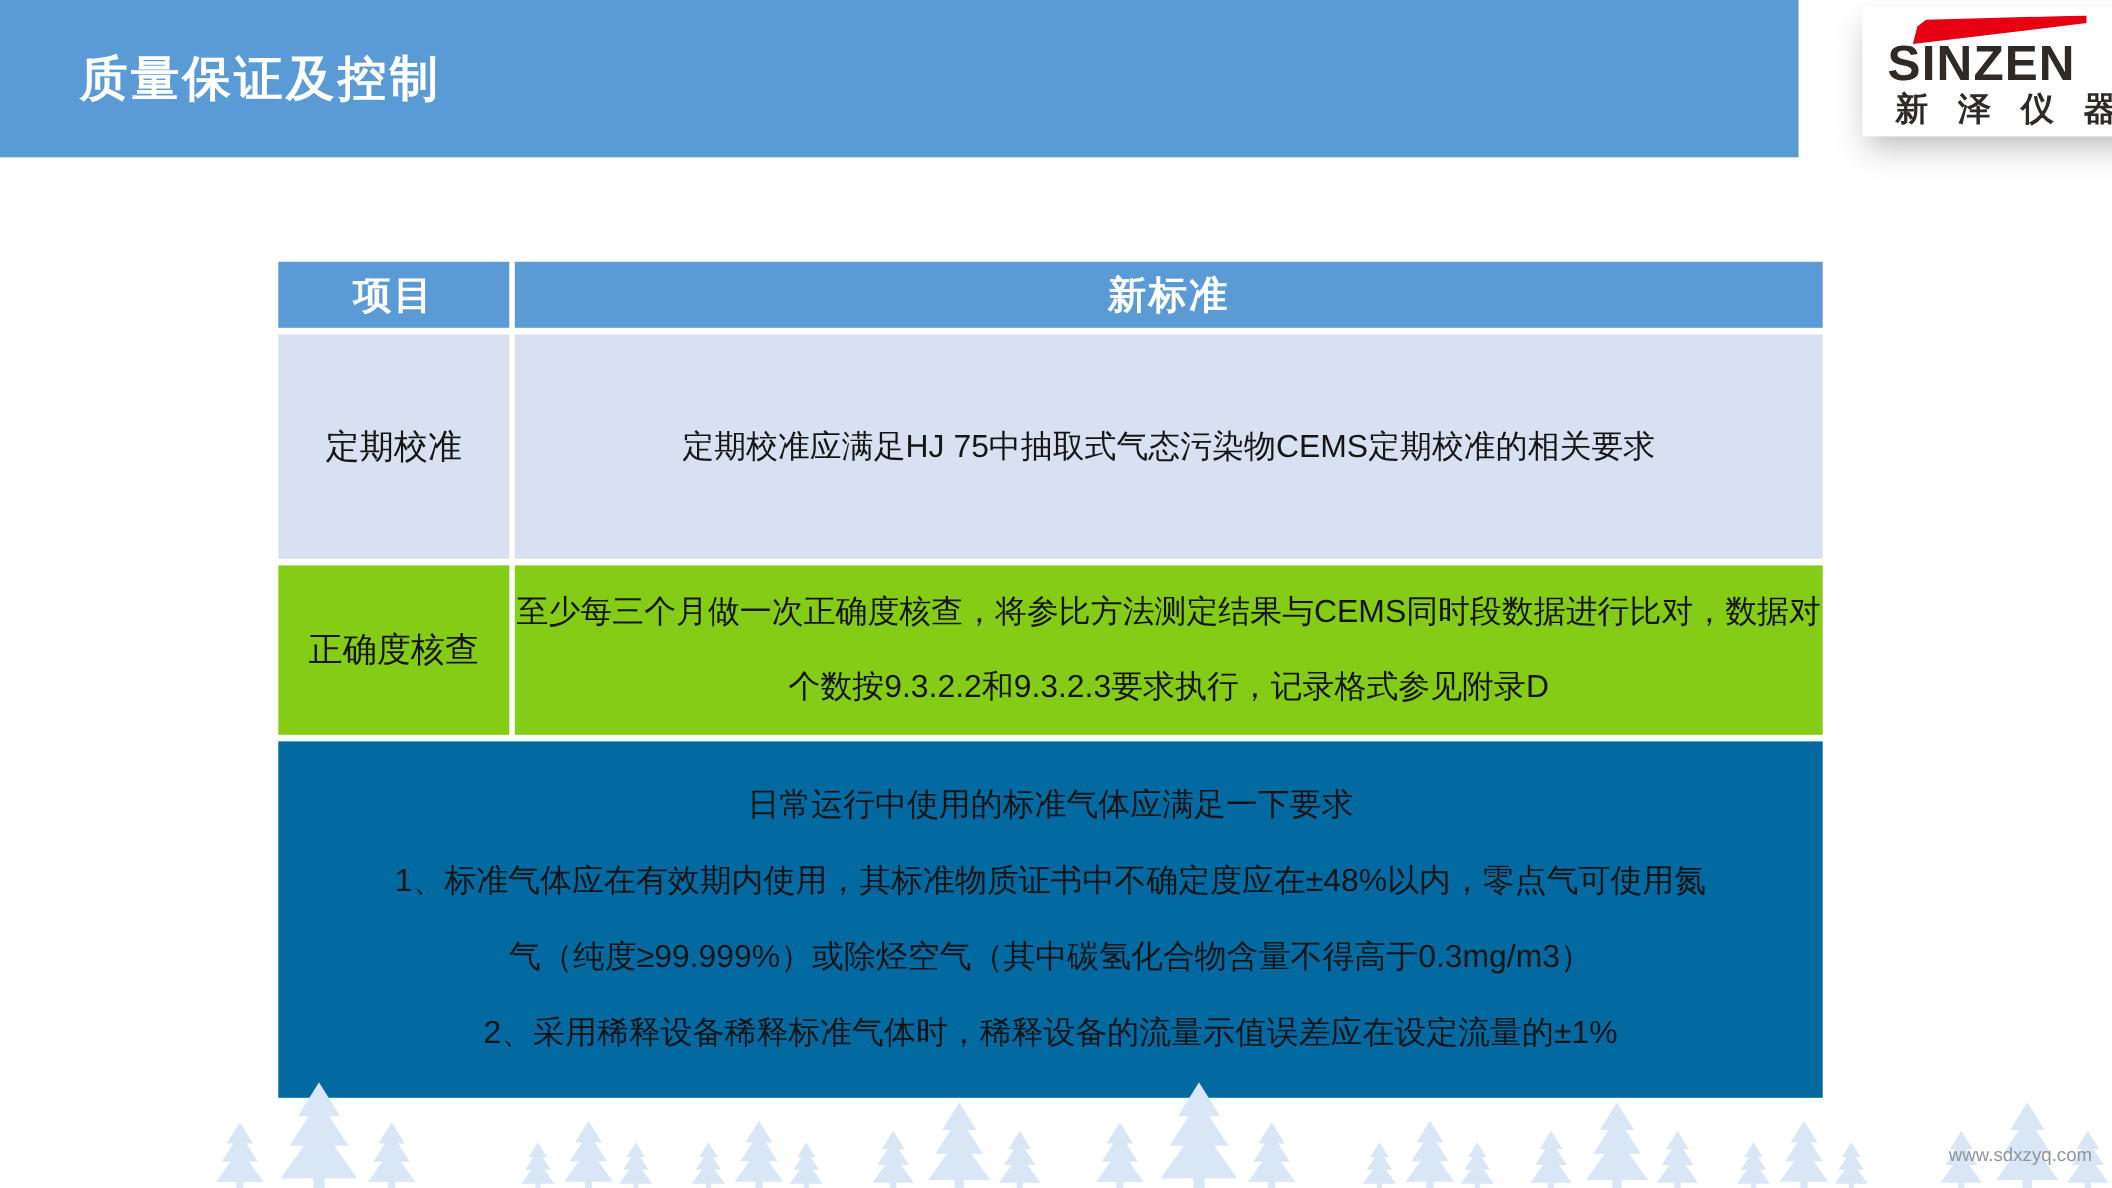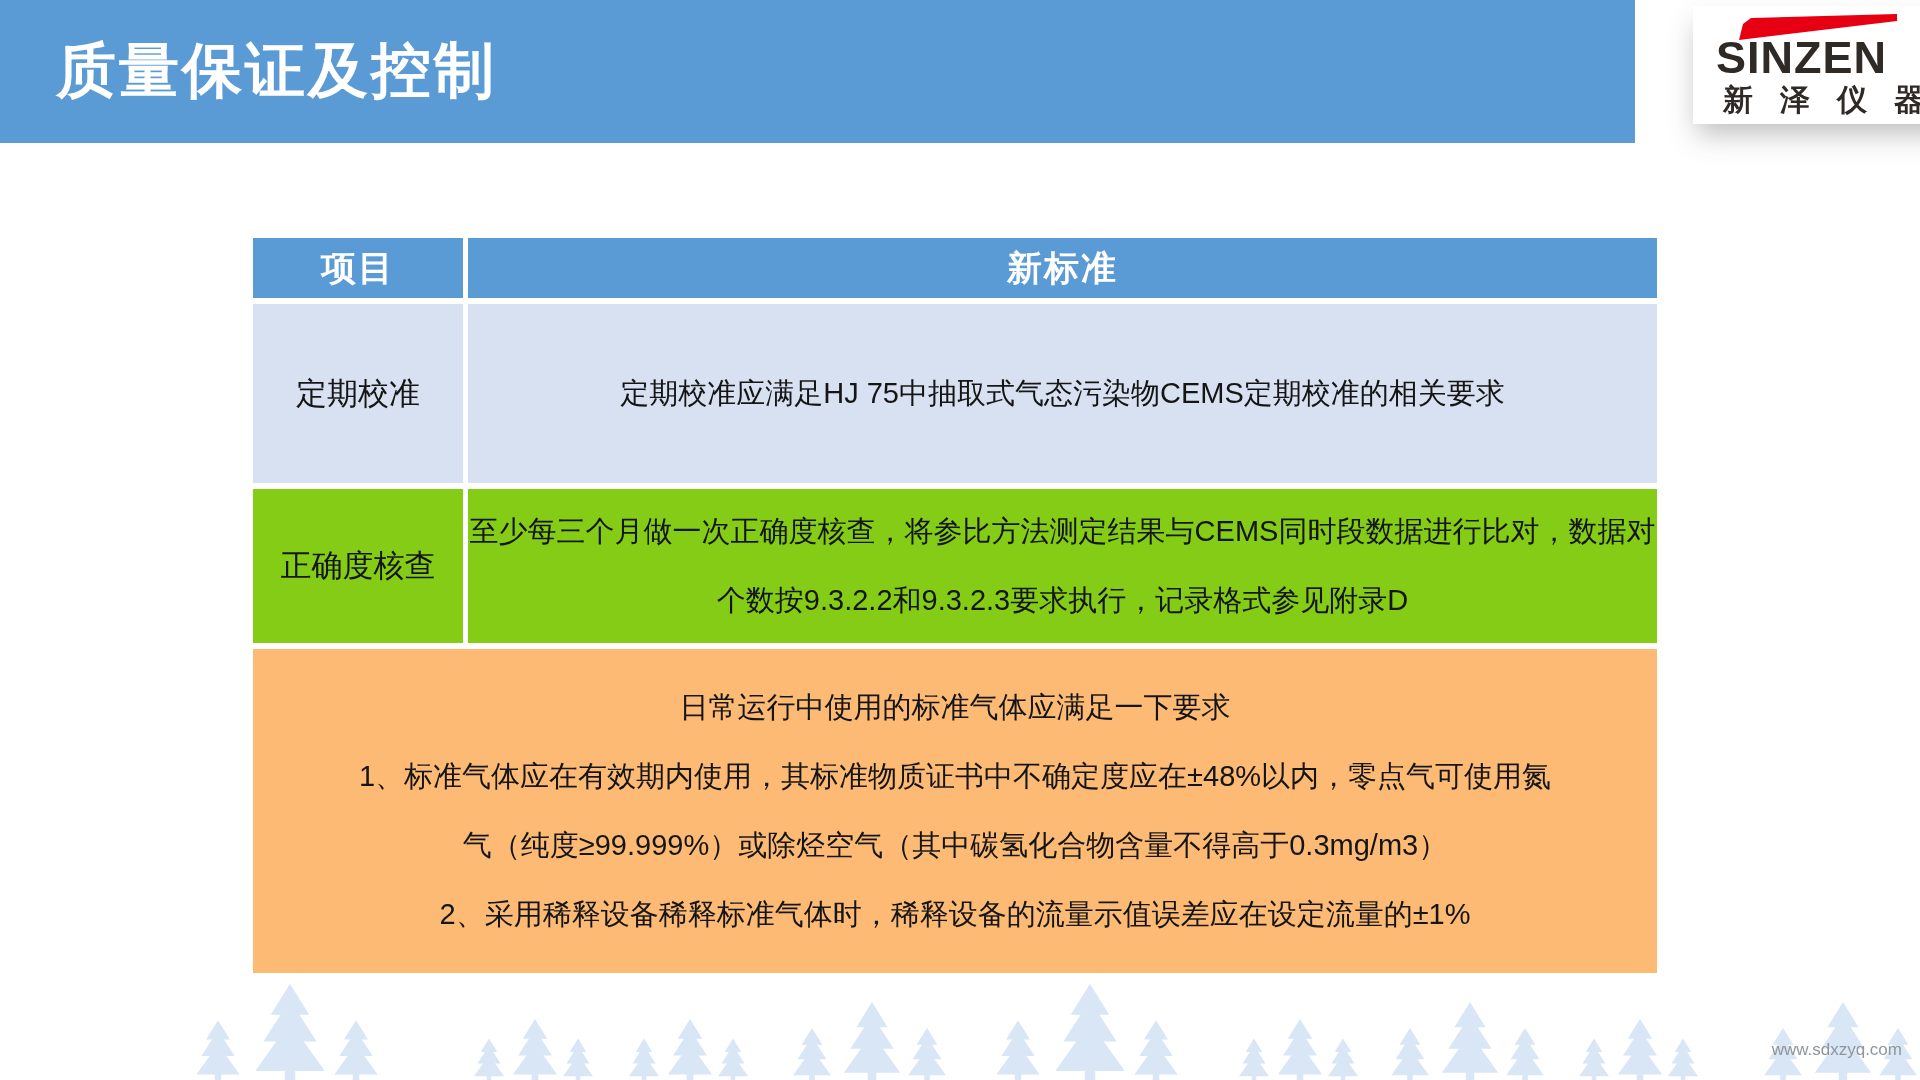--- a/index.html
+++ b/index.html
@@ -13,22 +13,22 @@
   }
 
   
   .header-bar{
     position:absolute; left:0; top:0;
     width:1635px; height:143px;
     background:#5b9bd5;
     display:flex; align-items:center;
   }
   .page-title{
-    margin-left:56px;
-    font-size:60px;
+    margin-left:72px;
+    font-size:44px;
     font-weight:bold;
     color:#ffffff;
     letter-spacing:3px;
   }
 
   
   .logo{
     position:absolute; left:1693px; top:6px;
     width:260px; height:118px;
     background:#ffffff;
@@ -67,23 +67,23 @@
     flex:1;
     display:flex; flex-direction:column;
     align-items:center; justify-content:center;
     text-align:center;
   }
   .thead .c1, .thead .c2{
     background:#5b9bd5; color:#ffffff;
     font-weight:bold; font-size:35px;
     height:60px; letter-spacing:2px;
   }
-  .r1{ height:179px; } .r1 .c1, .r1 .c2{ background:#d8e1f1; }
+  .r1{ height:204px; } .r1 .c1, .r1 .c2{ background:#d8e1f1; }
   .r2{ height:154px; } .r2 .c1, .r2 .c2{ background:#84cc16; }
-  .r3{ height:324px; margin-bottom:0; } .r3 .c1, .r3 .c2{ background:#fdba74; }
+  .r3{ height:324px; margin-bottom:0; } .r3 .c1, .r3 .c2{ background:#0369a1; }
   .row-label{ font-size:31px; }
   .line{ font-size:29px; line-height:69px; white-space:nowrap; }
 
   
   .trees{ position:absolute; left:0; bottom:0; width:1920px; height:108px; }
   .trees *{ fill:#d9e6f6; }
   .website{
     position:absolute; right:18px; top:1040px;
     font-size:17px; color:#8f959d;
   }

